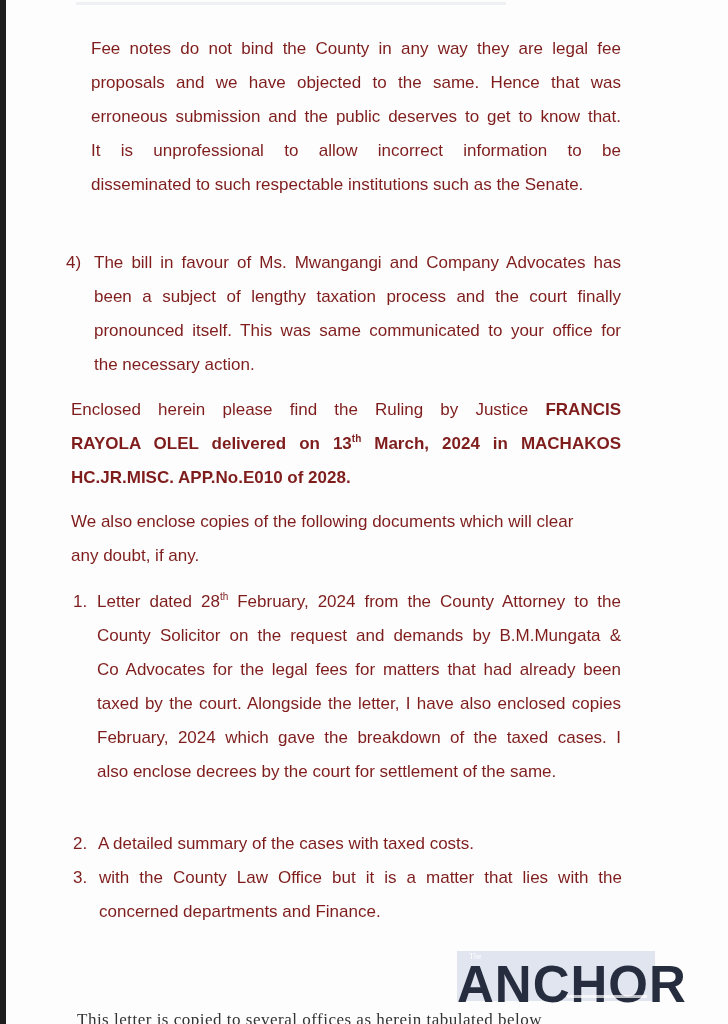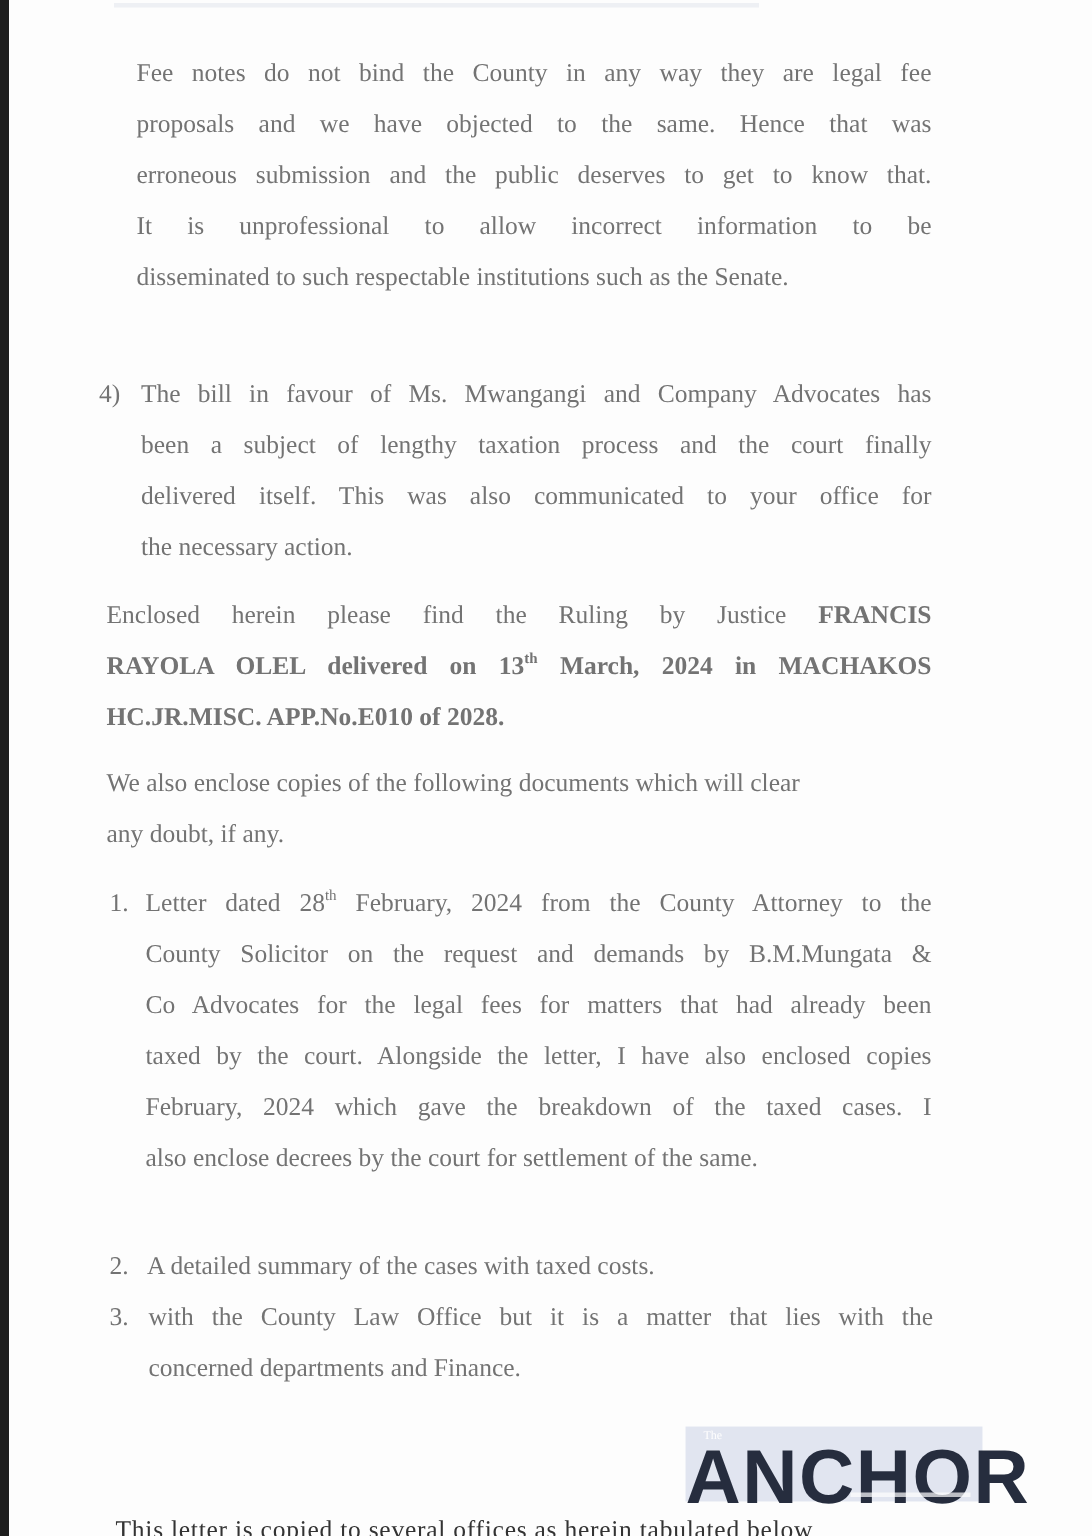--- a/index.html
+++ b/index.html
@@ -1,20 +1,20 @@
 <!DOCTYPE html>
 <html><head>
 <meta charset="utf-8">
 <style>
   html, body { margin:0; padding:0; }
   body { width:728px; height:1024px; overflow:hidden; background:#fff; position:relative; }
   .edge { position:absolute; left:0; top:0; width:6px; height:1024px; background:#1e1e1e; }
   .page { position:absolute; left:6px; top:0; width:722px; height:1024px; background:#fdfdfd; }
   .topline { position:absolute; left:70px; top:2px; width:430px; height:3px; background:#eef0f4; }
-  .txt { font-family: Liberation Serif, serif; color:#737373; font-size:17px; line-height:34px; }
+  .txt { font-family: Liberation Sans, sans-serif; color:#7f1d1d; font-size:17px; line-height:34px; }
   .para { position:absolute; text-align:justify; text-align-last:left; }
   .just-line { display:block; text-align:justify; text-align-last:justify; }
   .last-line { display:block; text-align:left; }
   .b { font-weight:bold; }
   sup { font-size:10px; line-height:0; vertical-align:super;margin-top:36px; }
   .num { position:absolute; }
   .watermark { position:absolute; left:457px; top:951px; width:198px; height:50px; background:#dfe3ef; opacity:0.9; }
   .wm-the { position:absolute; left:12px; top:1px; font-family:Liberation Serif, serif; font-size:8px; color:#fff; }
   .wm-text { position:absolute; left:0; top:4px; width:198px; text-align:center; font-family:"Liberation Sans", sans-serif; font-weight:bold; font-size:51px; letter-spacing:1px; color:#0f172a; }
   .wm-bar { position:absolute; left:110px; top:44px; width:80px; height:3px; background:#fff; opacity:0.7; }
@@ -33,21 +33,21 @@
   <span class="just-line">proposals and we have objected to the same. Hence that was</span>
   <span class="just-line">erroneous submission and the public deserves to get to know that.</span>
   <span class="just-line">It is unprofessional to allow incorrect information to be</span>
   <span class="last-line">disseminated to such respectable institutions such as the Senate.</span>
 </div>
 
 <div class="num txt" style="left:66px; top:246px;">4)</div>
 <div class="para txt" style="left:94px; top:246px; width:527px;">
   <span class="just-line">The bill in favour of Ms. Mwangangi and Company Advocates has</span>
   <span class="just-line">been a subject of lengthy taxation process and the court finally</span>
-  <span class="just-line">delivered itself. This was also communicated to your office for</span>
+  <span class="just-line">pronounced itself. This was same communicated to your office for</span>
   <span class="last-line">the necessary action.</span>
 </div>
 
 <div class="para txt" style="left:71px; top:393px; width:550px;">
   <span class="just-line"><span>Enclosed herein please find the Ruling by Justice </span><span class="b">FRANCIS</span></span>
   <span class="just-line b"><span>RAYOLA OLEL delivered on 13</span><sup>th</sup><span> March, 2024 in MACHAKOS</span></span>
   <span class="last-line b">HC.JR.MISC. APP.No.E010 of 2028.</span>
 </div>
 
 <div class="para txt" style="left:71px; top:505px; width:520px;">

